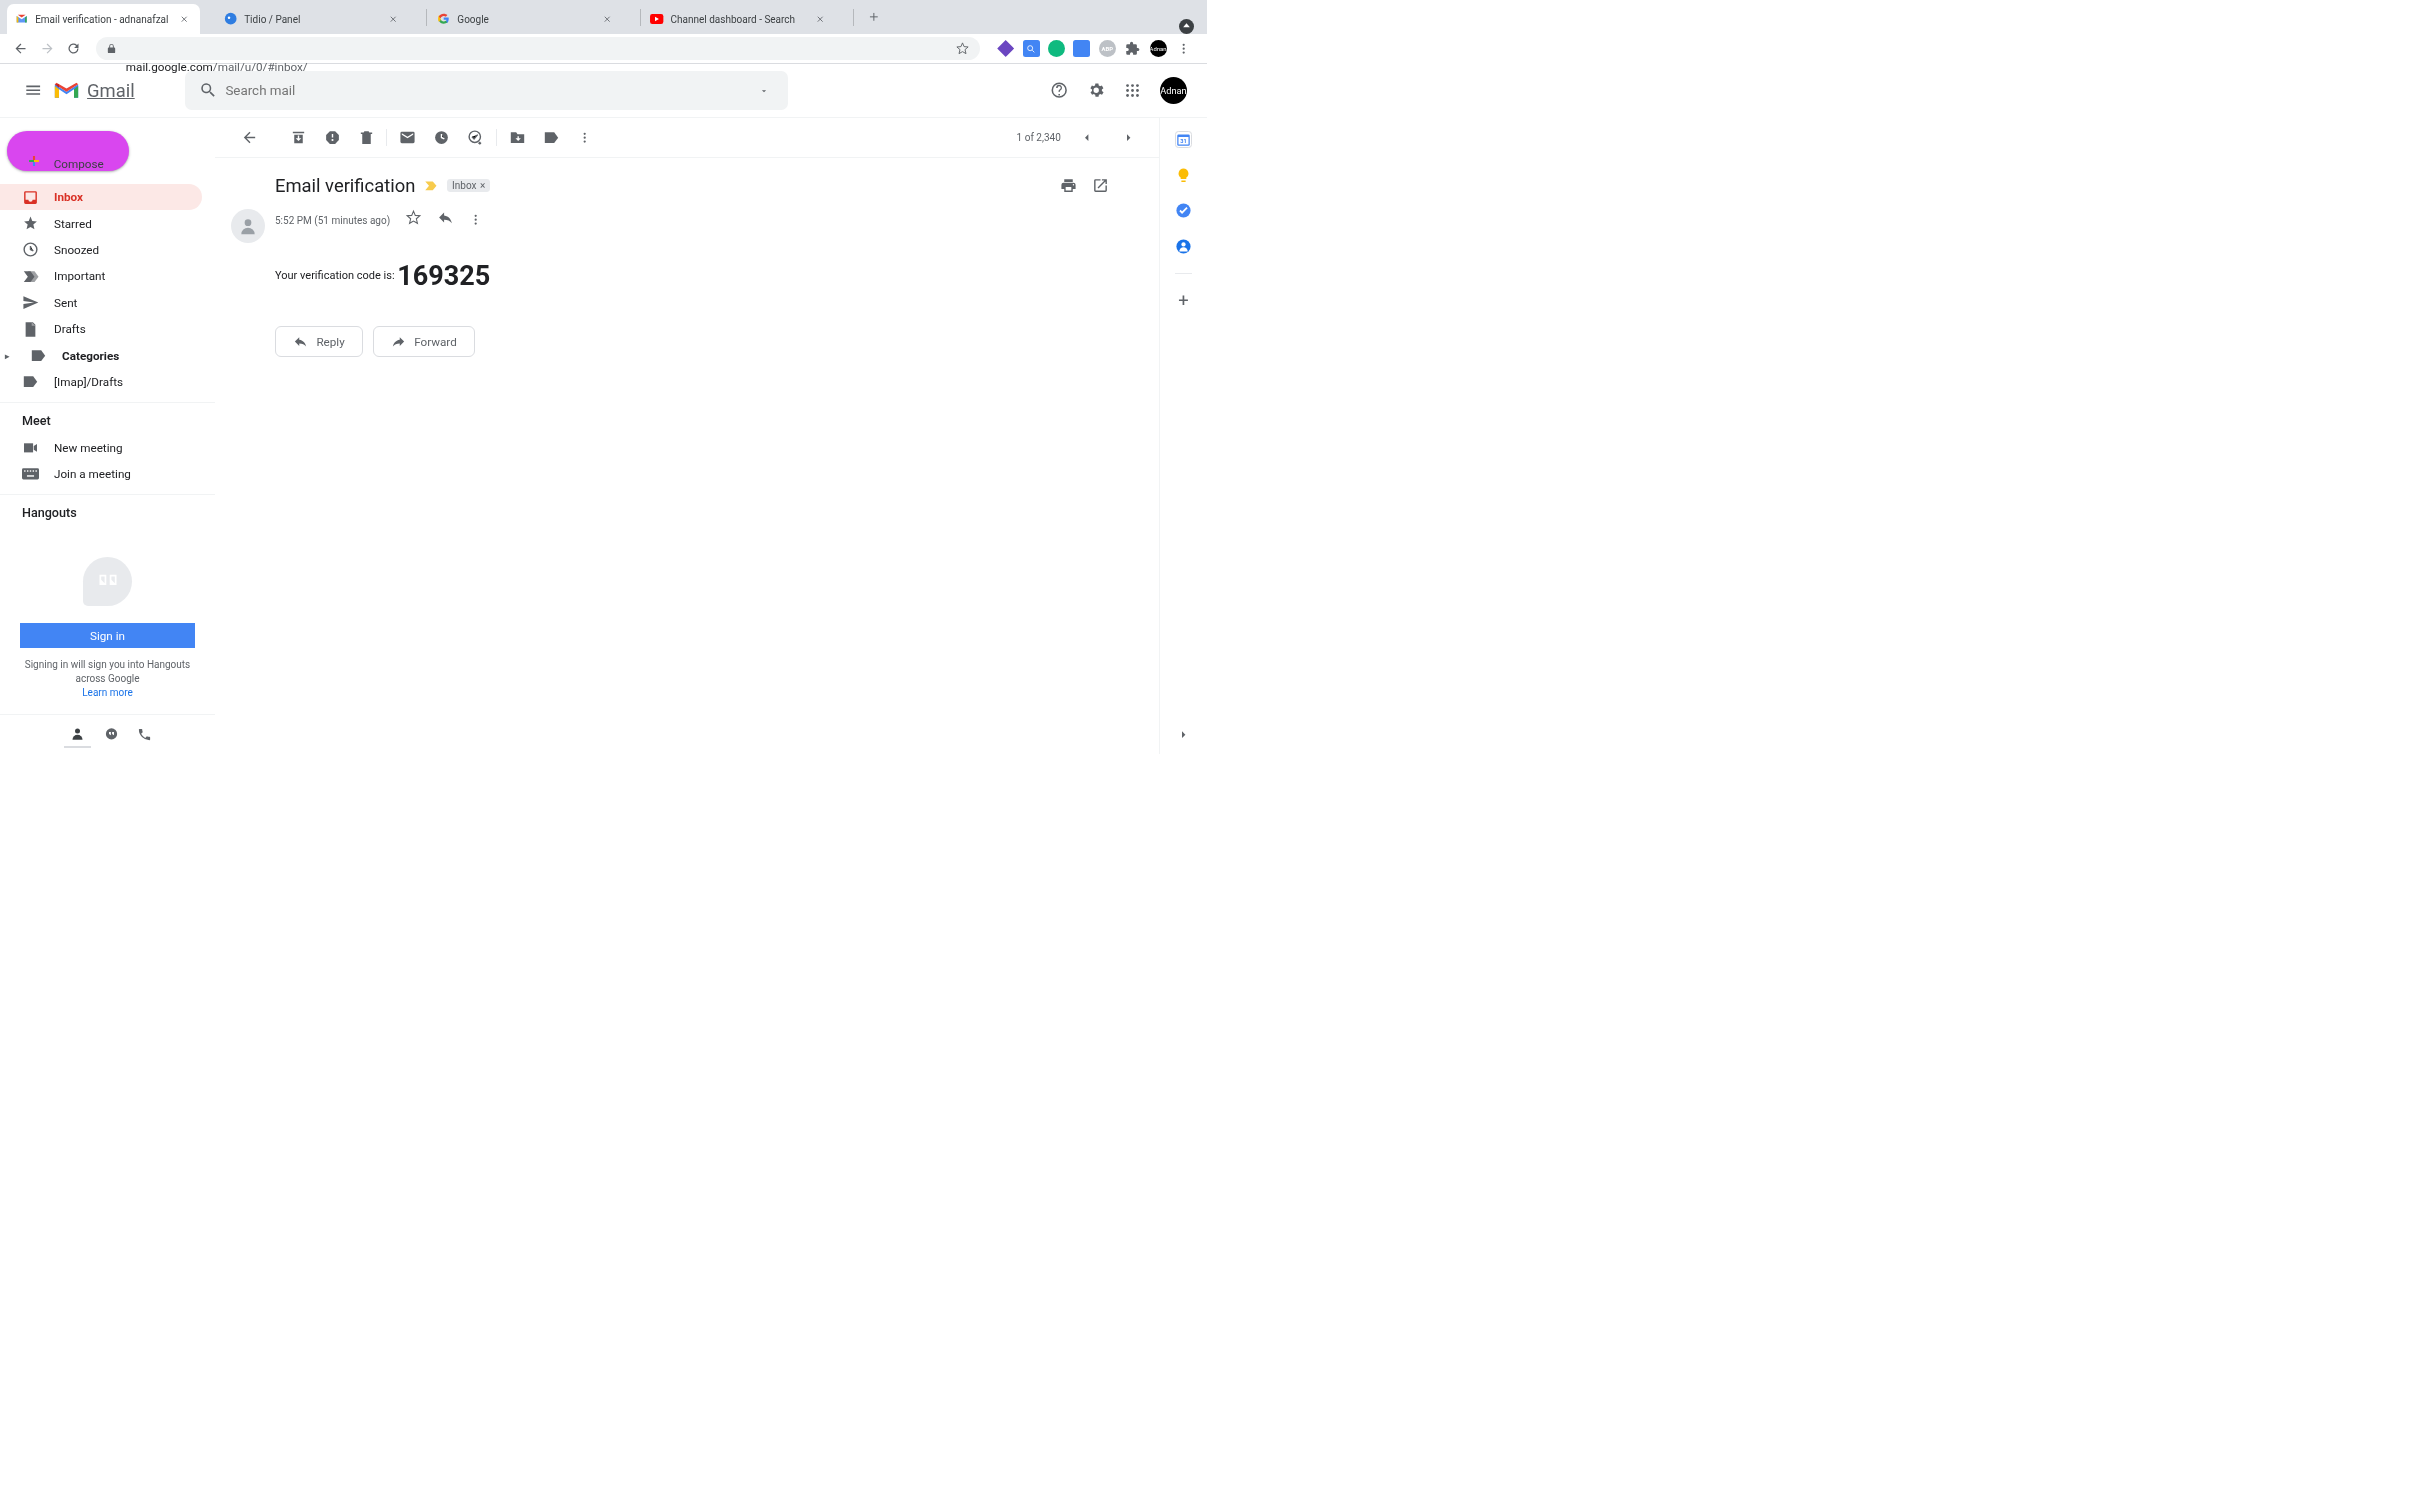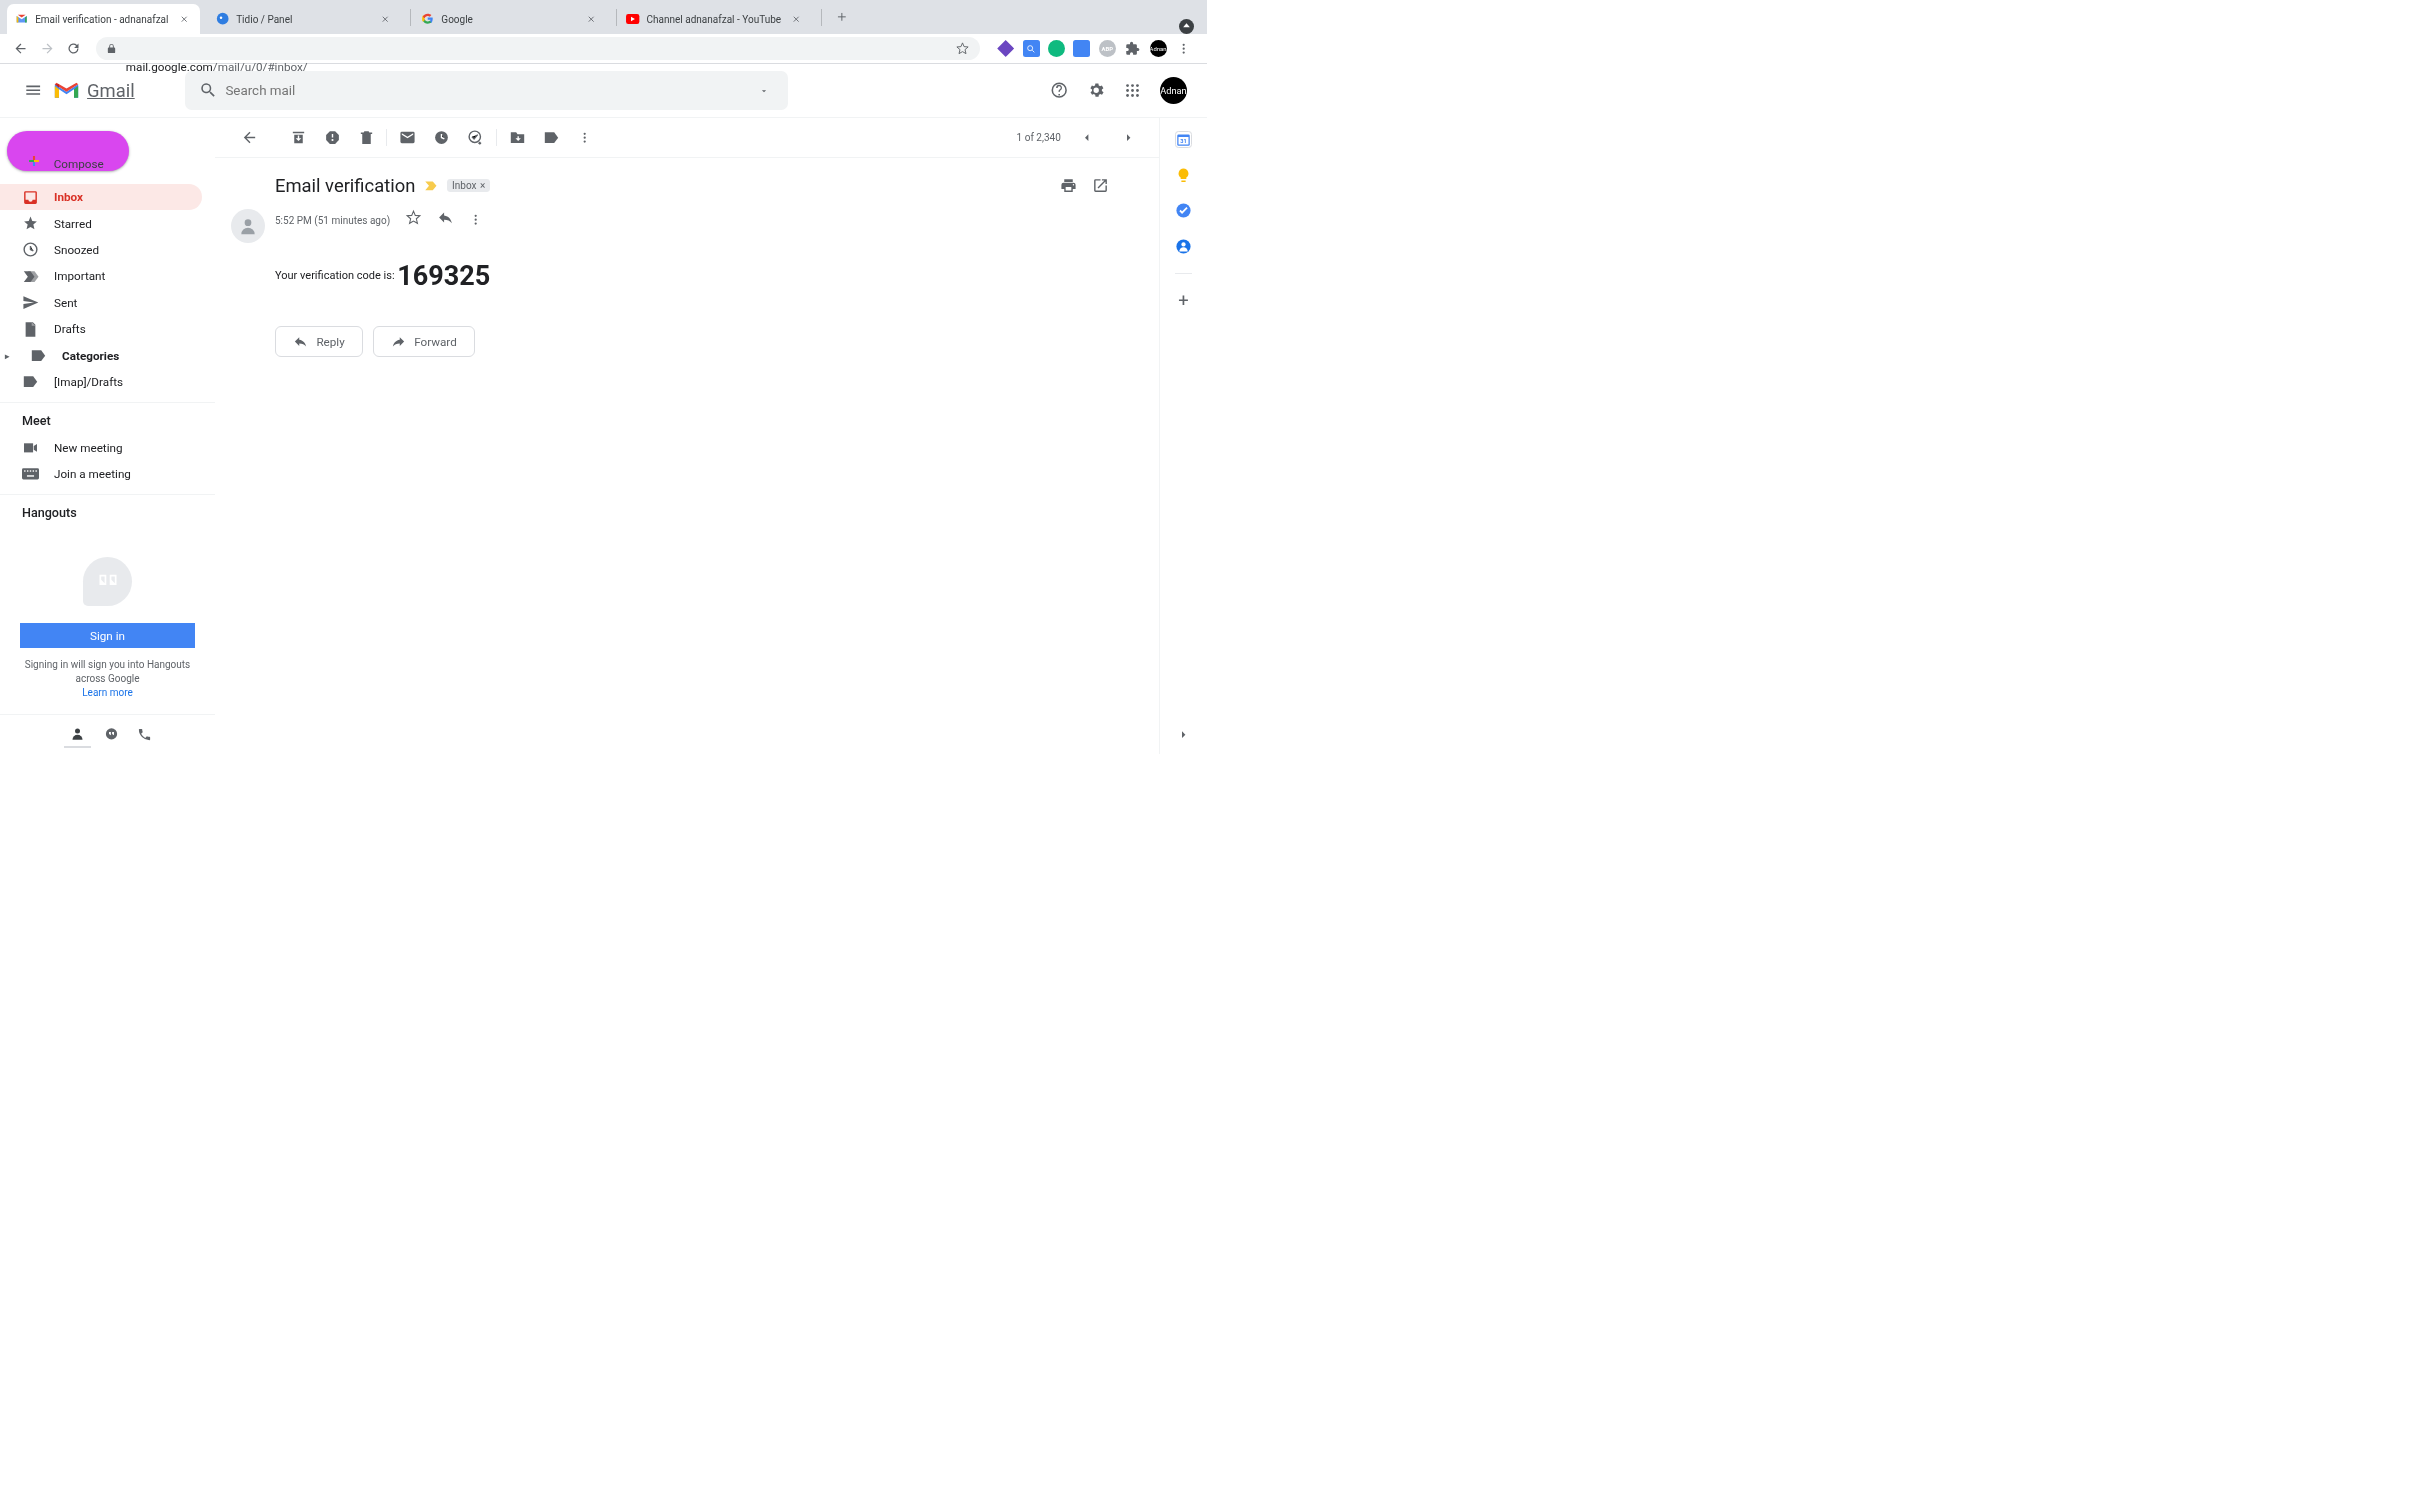--- a/index.html
+++ b/index.html
@@ -1,20 +1,20 @@
 <!DOCTYPE html>
 <html style="font-size:13.4px"><head>
   <meta charset="utf-8">
   <style>
     * { margin: 0; padding: 0; box-sizing: border-box; font-family: 'Roboto', 'Helvetica Neue', Arial, sans-serif; }
     body { background: #fff; width: 1207px; height: 754px; overflow: hidden; }
     
     
     .browser-top { background: #dee1e6; height: 34px; display: flex; align-items: flex-end; padding: 0 6.7px; }
-    .tab { background: #fff; height: 30px; border-radius: 6.7px 6.7px 0 0; display: flex; align-items: center; padding: 0 8.4px; min-width: 193px; max-width: 201px; font-size: 10px; color: #3c4043; position: relative; margin-right: 8px; }
+    .tab { background: #fff; height: 30px; border-radius: 6.7px 6.7px 0 0; display: flex; align-items: center; padding: 0 8.4px; min-width: 193px; max-width: 201px; font-size: 10px; color: #3c4043; position: relative; margin-right: 16px; }
     .tab.inactive { background: transparent; }
     .tab-favicon { width: 13.4px; height: 13.4px; margin-right: 6.7px; display: inline-flex; align-items: center; justify-content: center; flex-shrink: 0; }
     .tab-title { flex: 1; white-space: nowrap; overflow: hidden; text-overflow: ellipsis; max-width: 142px; }
     .tab-close { width: 13.4px; height: 13.4px; margin-left: 5px; cursor: pointer; color: #5f6368; display: flex; align-items: center; justify-content: center; }
     .tab-sep { width: 0.8px; height: 17px; background: #b5b8bc; align-self: center; margin: 0 1.7px; }
     .new-tab { width: 23.5px; height: 23.5px; display: flex; align-items: center; justify-content: center; color: #5f6368; cursor: pointer; margin-left: 6.7px; align-self: center; }
     .browser-right-icons { margin-left: auto; display: flex; align-items: center; padding-right: 6.7px; }
     
     .addr-bar { height: 30px; background: #fff; display: flex; align-items: center; padding: 0 8.4px; border-bottom: 0.8px solid #dadce0; gap: 3.4px; }
     .nav-btn { width: 23.5px; height: 23.5px; display: flex; align-items: center; justify-content: center; color: #5f6368; border-radius: 50%; cursor: pointer; }
@@ -145,21 +145,21 @@
     </span>
   </div>
   <div class="tab-sep"></div>
   <div class="tab inactive">
     <span class="tab-favicon">
       <svg width="13.4" height="10" viewBox="0 0 24 18">
           <rect width="24" height="18" rx="4" fill="#FF0000"></rect>
           <path fill="#fff" d="M9 5v8l7-4z"></path>
         </svg>
     </span>
-    <span class="tab-title">Channel adnanafzal - YouTube</span>
+    <span class="tab-title">Channel dashboard - Search</span>
     <span class="tab-close">
       <svg width="8.4" height="8.4" viewBox="0 0 24 24">
           <path stroke="#5f6368" stroke-width="2.5" d="M5 5l14 14M19 5L5 19"></path>
         </svg>
     </span>
   </div>
   <div class="tab-sep"></div>
   <div class="new-tab">
     <svg width="11.7" height="11.7" viewBox="0 0 24 24">
         <path stroke="#5f6368" stroke-width="2" d="M12 4v16M4 12h16"></path>

